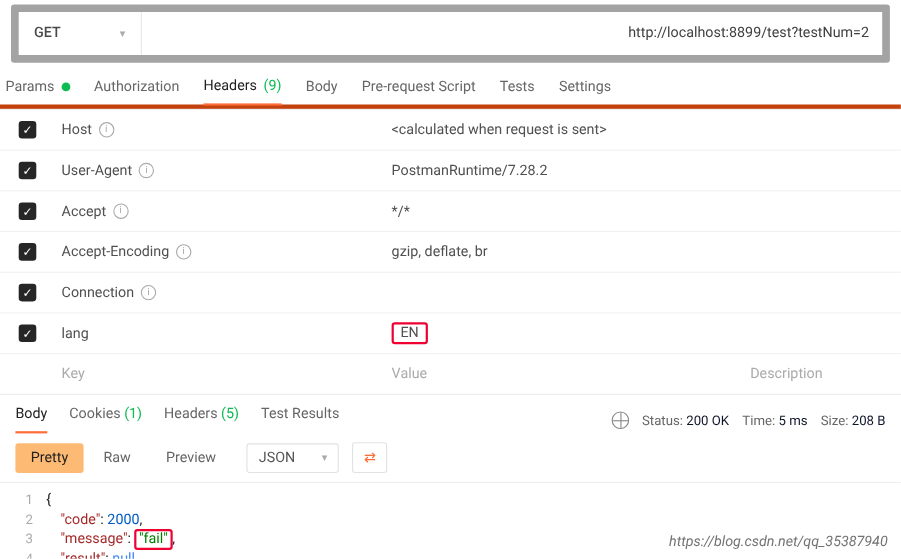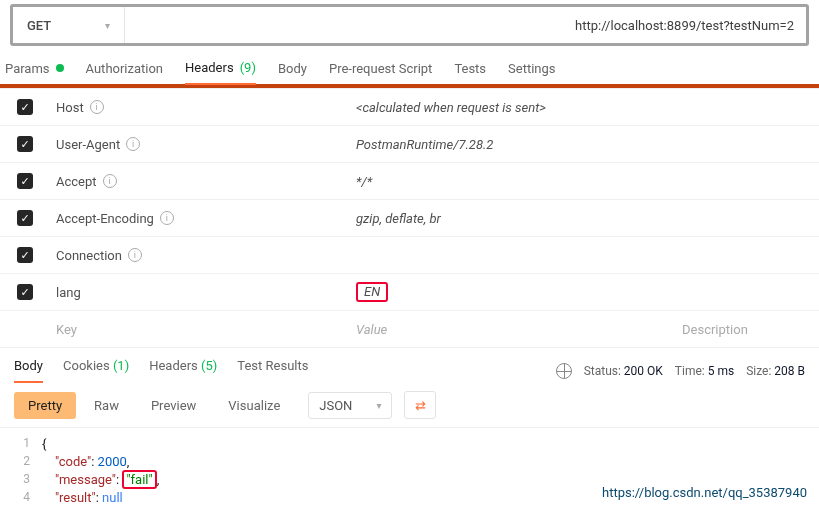--- a/index.html
+++ b/index.html
@@ -1,34 +1,34 @@
 <!DOCTYPE html>
 <html><head>
 <meta charset="utf-8">
 <style>
 * { margin: 0; padding: 0; box-sizing: border-box; font-family: -apple-system, BlinkMacSystemFont, "Segoe UI", Roboto, sans-serif; }
 body { width: 819px; height: 508px; background: #fff; font-size: 13px; color: #212121; overflow: hidden; position: relative; }
 
-.req-bar { display: flex; margin: 4px 10px 0 10px; border: 3px solid #a3a3a3; border-radius: 3px; height: 42px; }
+.req-bar { display: flex; margin: 4px 10px 0 10px; border: 7px solid #a3a3a3; border-radius: 3px; height: 53px; }
 .method { width: 112px; display: flex; align-items: center; justify-content: space-between; padding: 0 14px; border-right: 1px solid #e6e6e6; color: #4a4a4a; font-weight: 500; cursor: pointer; }
 .method .chev { color: #aaa; font-size: 10px; }
 .url { flex: 1; display: flex; align-items: center; padding: 0 12px; color: #404040; font-size: 13px; justify-content: flex-end; }
 
 .tabs { display: flex; align-items: center; gap: 22px; padding: 14px 14px 0 5px; border-bottom: 4px solid #c2410c; font-size: 13px; color: #666; }
 .tab { padding-bottom: 8px; cursor: pointer; display: flex; align-items: center; gap: 6px; }
 .tab.active { color: #212121; border-bottom: 2px solid #ff6c37; margin-bottom: -1px; }
 .dot-green { width: 8px; height: 8px; background: #0cbb52; border-radius: 50%; display: inline-block; }
 .count { color: #0cbb52; }
 
 .headers-table { border-top: 1px solid #eee; }
 .hrow { display: flex; align-items: center; height: 37px; border-bottom: 1px solid #f0f0f0; }
 .hcell-check { width: 50px; display: flex; justify-content: center; }
 .chk { width: 16px; height: 16px; background: #262626; border-radius: 3px; display: flex; align-items: center; justify-content: center; color: #fff; font-size: 11px; }
 .hcell-key { width: 300px; padding-left: 6px; display: flex; align-items: center; gap: 6px; color: #505050; }
-.hcell-val { width: 290px; padding-left: 6px; color: #505050; font-style: italic; }
+.hcell-val { width: 290px; padding-left: 6px; color: #505050; }
 .hcell-desc { flex: 1; padding-left: 6px; color: #999; margin-left: 36px; }
 .info-ic { width: 14px; height: 14px; border: 1px solid #aaa; border-radius: 50%; display: inline-flex; align-items: center; justify-content: center; font-size: 9px; color: #aaa; }
 .val-highlight { display: inline-block; border: 2px solid #e03; border-radius: 3px; padding: 0 6px; line-height: 16px; }
 .placeholder-row .hcell-key, .placeholder-row .hcell-val, .placeholder-row .hcell-desc { color: #aaa; }
 
 .resp-tabs { display: flex; align-items: center; justify-content: space-between; padding: 10px 14px 0 14px; border-top: 1px solid #eee; margin-top: -1px; }
 .resp-left { display: flex; gap: 20px; font-size: 13px; color: #666; }
 .rtab { padding-bottom: 8px; cursor: pointer; }
 .rtab.active { color: #212121; border-bottom: 2px solid #ff6c37; }
 .resp-right { display: flex; align-items: center; gap: 12px; font-size: 12px; color: #666; }
@@ -46,21 +46,21 @@
 .code { font-family: Consolas, Monaco, monospace; font-size: 13px; padding: 6px 0 0 0; }
 .cline { display: flex; align-items: center; height: 18px; }
 .lnum { width: 42px; text-align: right; padding-right: 12px; color: #aaa; font-size: 12px; }
 .ctxt { white-space: pre; }
 .k { color: #a52929; }
 .s { color: #008000; }
 .n { color: #005cc5; }
 .kw { color: #3b82f6; }
 .hl { border: 2px solid #e03; border-radius: 3px; padding: 0 2px; }
 
-.watermark { position: absolute; right: 12px; bottom: 8px; color: #0c4a6e; font-size: 13px; }
+.watermark { position: absolute; right: 12px; bottom: 8px; color: #737373; font-size: 13px; font-style: italic; }
 </style>
 </head>
 <body>
 
 <div class="req-bar">
   <div class="method">
     <span>GET</span>
     <span class="chev">▾</span>
   </div>
   <div class="url">
@@ -169,21 +169,20 @@
     <span><span>Status:</span> <span class="stat-val">200 OK</span></span>
     <span><span>Time:</span> <span class="stat-val">5 ms</span></span>
     <span><span>Size:</span> <span class="stat-val">208 B</span></span>
   </div>
 </div>
 
 <div class="viewbar">
   <div class="vtab active">Pretty</div>
   <div class="vtab">Raw</div>
   <div class="vtab">Preview</div>
-  <div class="vtab">Visualize</div>
   <div class="fmt-sel">
       <span>JSON</span>
       <span style="font-size:10px;color:#aaa">▾</span>
     </div>
   <div class="wrap-btn">
       <span>⇄</span>
     </div>
 </div>
 
 <div class="code">

